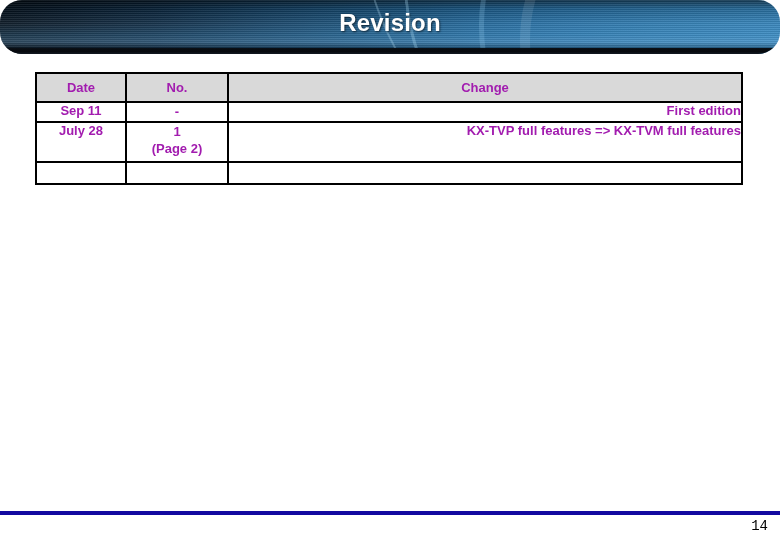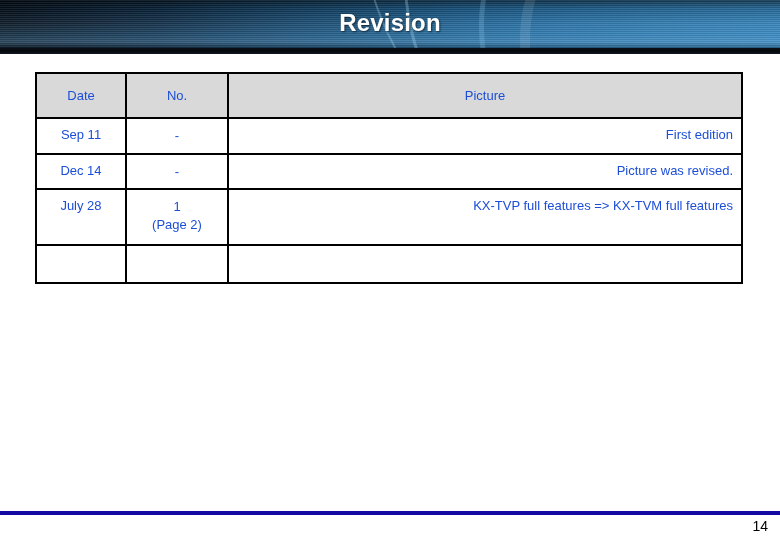--- a/index.html
+++ b/index.html
@@ -27,20 +27,21 @@
     background: linear-gradient(to right,
         #04121f 0%,
         #061a2c 8%,
         #0a2842 20%,
         #113f63 34%,
         #17537f 48%,
         #1d6396 60%,
         #246fa5 72%,
         #2a78ae 84%,
         #2f80b8 100%);
+    border-radius: 22px;
   }
   
   .banner-vgrad {
     position: absolute;
     left: 0; top: 0;
     width: 780px; height: 49px;
     background: linear-gradient(to bottom,
         rgba(0,0,0,0.55) 0%,
         rgba(0,0,0,0.18) 18%,
         rgba(255,255,255,0.06) 48%,
@@ -122,23 +123,23 @@
     left: 35px;
     top: 72px;
     width: 708px;
     border-collapse: collapse;
     table-layout: fixed;
     background: #ffffff;
   }
   .rev-table td, .rev-table th {
     border: 2px solid #000000;
     font-size: 13px;
-    color: #1d4ed8;
-    font-weight: normal;
-    padding: 8px;
+    color: #a21caf;
+    font-weight: bold;
+    padding: 0;
     vertical-align: top;
   }
   .col-date   { width: 90px; }
   .col-no     { width: 102px; }
   .col-change { width: auto; }
 
   .rev-table thead th {
     background: #d9d9d9;
     height: 27px;
     text-align: center;
@@ -185,20 +186,21 @@
     width: 780px;
     height: 4px;
     background: #1209a0;
   }
   .page-number {
     position: absolute;
     right: 12px;
     top: 518px;
     font-size: 14px;
     color: #000000;
+    font-family: Liberation Mono, monospace;
   }
 </style>
 </head>
 <body>
 
 <div class="banner">
   <div class="banner-vgrad"></div>
   <div class="banner-lines"></div>
   <div class="swoosh swoosh-a"></div>
   <div class="swoosh swoosh-b"></div>
@@ -211,40 +213,32 @@
 <table class="rev-table">
   <colgroup>
     <col class="col-date">
     <col class="col-no">
     <col class="col-change">
   </colgroup>
   <thead>
     <tr>
       <th>Date</th>
       <th>No.</th>
-      <th>Picture</th>
+      <th>Change</th>
     </tr>
   </thead>
   <tbody>
     <tr class="row-normal">
       <td class="cell-date">Sep 11</td>
       <td class="cell-no">
         <span class="sub-line">-</span>
         <span class="sub-line"></span>
       </td>
       <td class="cell-change">First edition</td>
     </tr>
-    <tr class="row-normal">
-      <td class="cell-date">Dec 14</td>
-      <td class="cell-no">
-        <span class="sub-line">-</span>
-        <span class="sub-line"></span>
-      </td>
-      <td class="cell-change">Picture was revised.</td>
-    </tr>
     <tr class="row-tall">
       <td class="cell-date">July 28</td>
       <td class="cell-no">
         <span class="sub-line">1</span>
         <span class="sub-line">(Page 2)</span>
       </td>
       <td class="cell-change">KX-TVP full features =&gt; KX-TVM full features</td>
     </tr>
     <tr class="row-empty">
       <td class="cell-date"></td>

